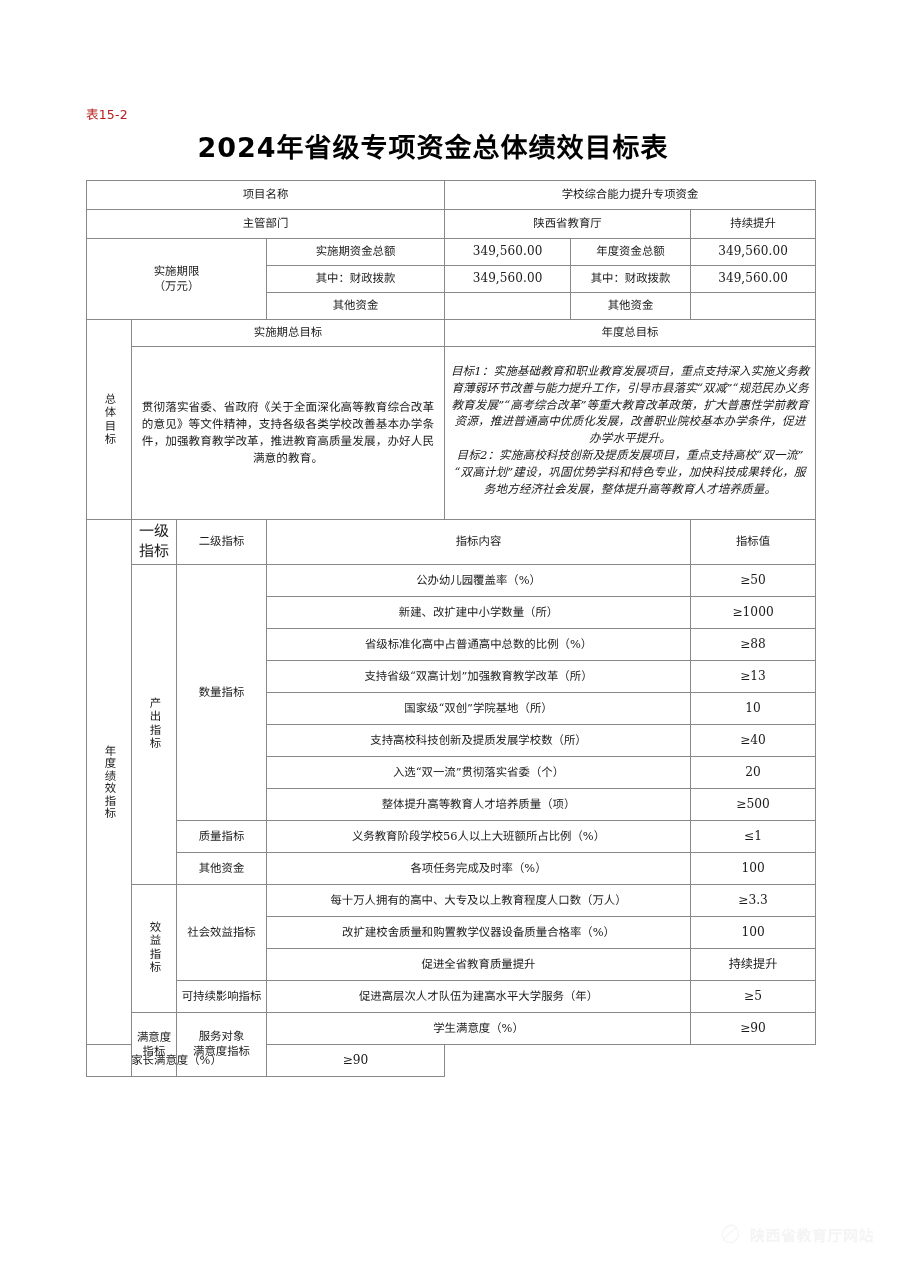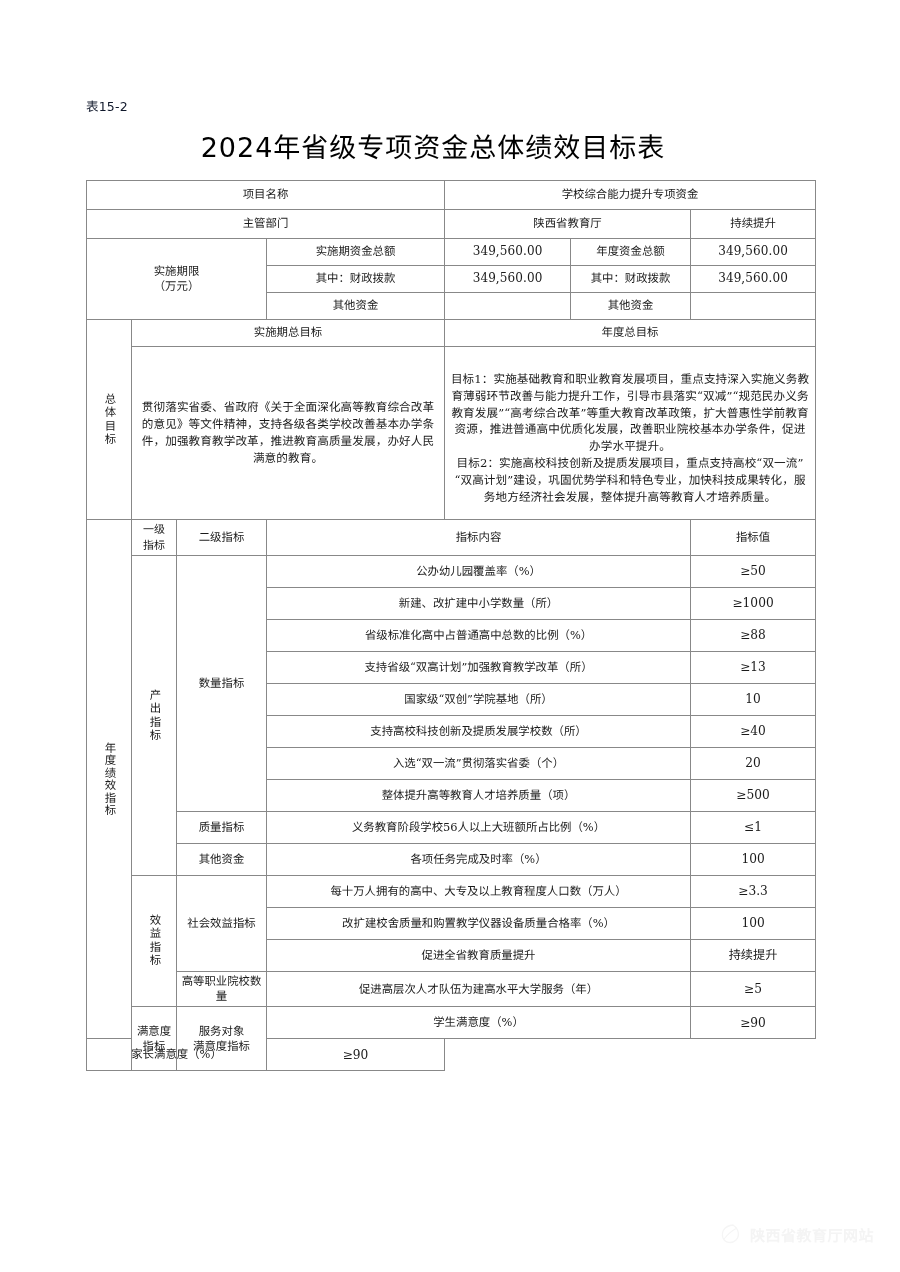--- a/index.html
+++ b/index.html
@@ -20,34 +20,34 @@
     position: absolute;
     left: 0; top: 0;
     width: 900px;
     height: 1272px;
   }
 
   
   .sheet-code {
     position: absolute;
     left: 86px;
-    top: 96px;
+    top: 104px;
     font-family: "DejaVu Sans", "Liberation Sans", sans-serif;
     font-size: 12.5px;
     letter-spacing: 0.2px;
-    color: #0f172a;
+    color: #b91c1c;
   }
   .doc-title {
     position: absolute;
     left: 0;
     top: 126px;
     width: 866px;
     text-align: center;
     font-family: "DejaVu Sans", "Liberation Sans", sans-serif;
-    font-weight: normal;
+    font-weight: bold;
     font-size: 27px;
     letter-spacing: 1px;
     color: #000;
   }
 
   
   .tbl-wrap {
     position: absolute;
     left: 86px;
     top: 180px;
@@ -104,21 +104,22 @@
   .goal-text {
     text-align: left;
     font-size: 11.6px;
     line-height: 1.45;
     padding: 6px 6px 6px 7px;
     letter-spacing: 0.1px;
     vertical-align: middle;
   }
   .goal-text.annual {
     vertical-align: top;
-    padding-top: 24px;
+    padding-top: 16px;
+    font-style: italic;
   }
   .two-line { line-height: 1.25; }
 
   
   .page-number {
     position: absolute;
     left: 0;
     top: 1228px;
     width: 900px;
     text-align: center;
@@ -222,21 +223,21 @@
           </td>
         </tr>
 
         <tr>
           <td rowspan="16" class="c" style="width:45px">
             <div class="vwrap">
                 <span class="vlabel" style="letter-spacing:1px">年度绩效指标</span>
               </div>
           </td>
           <td class="c" style="height:30px">
-            <span style="white-space:pre-line; font-size:11px">一级
+            <span style="white-space:pre-line; font-size:15px">一级
 指标</span>
           </td>
           <td class="c">二级指标</td>
           <td colspan="3" class="c">指标内容</td>
           <td class="c">指标值</td>
         </tr>
 
         <tr>
           <td rowspan="10" class="c">
             <div class="vwrap">
@@ -300,21 +301,21 @@
         </tr>
         <tr>
           <td colspan="3" class="l" style="height:27px">改扩建校舍质量和购置教学仪器设备质量合格率（%）</td>
           <td class="c val">100</td>
         </tr>
         <tr>
           <td colspan="3" class="l" style="height:27px">促进全省教育质量提升</td>
           <td class="c val">持续提升</td>
         </tr>
         <tr>
-          <td class="c">高等职业院校数量</td>
+          <td class="c">可持续影响指标</td>
           <td colspan="3" class="l" style="height:27px">促进高层次人才队伍为建高水平大学服务（年）</td>
           <td class="c val">≥5</td>
         </tr>
 
         <tr>
           <td rowspan="2" class="c two-line">满意度指标</td>
           <td rowspan="2" class="c">
             <span style="white-space:pre-line">服务对象
 满意度指标</span>
           </td>

